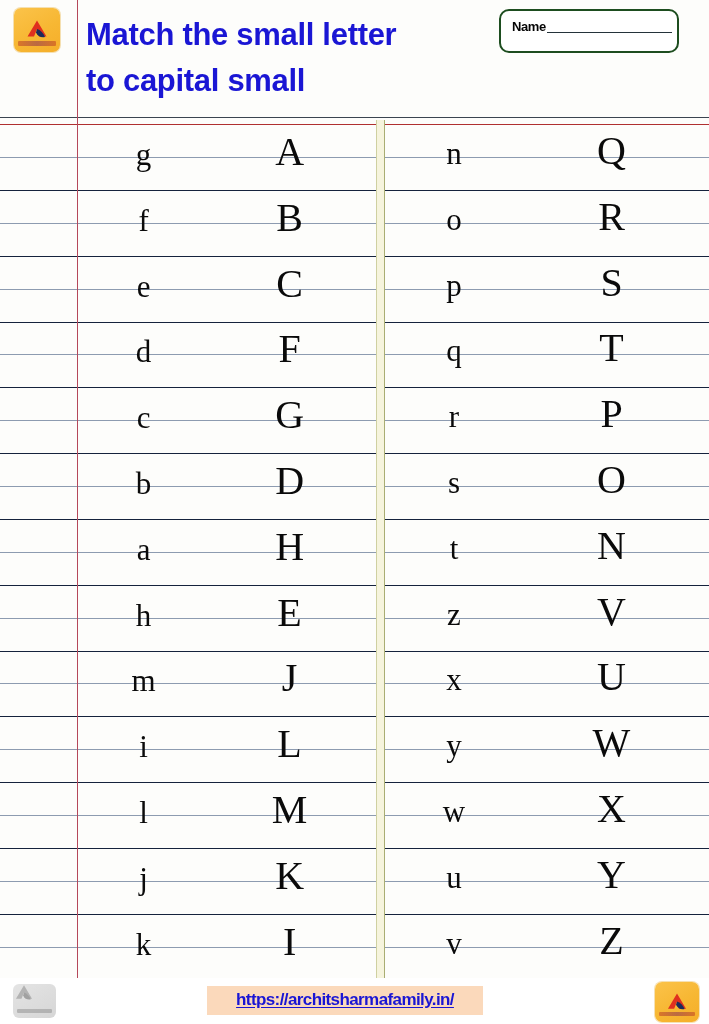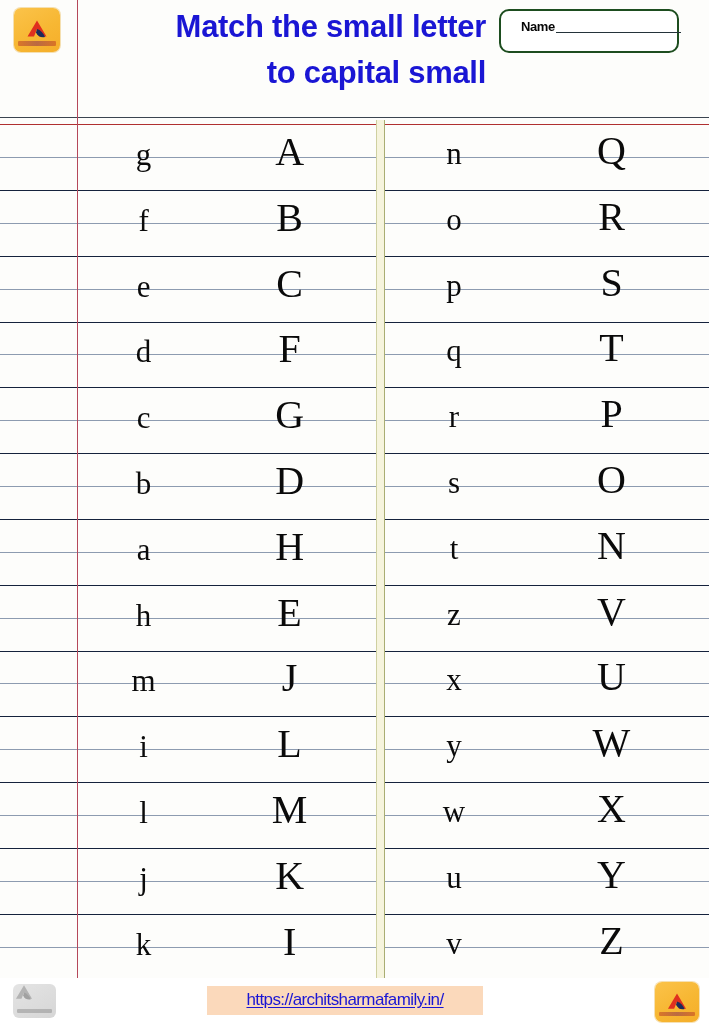--- a/index.html
+++ b/index.html
@@ -50,23 +50,23 @@
   }
   #logo-header {
     left: 14px; top: 8px;
     width: 46px; height: 44px;
   }
   #logo-header .mark { width: 26px; height: 20px; }
 
   #title-block {
     position: absolute;
     left: 86px;
-    top: 4px;
+    top: 12px;
     width: 400px;
-    text-align: right;
+    text-align: left;
   }
   .title-line {
     color: #1a16d4;
     font-weight: bold;
     font-size: 31px;
     line-height: 46px;
     letter-spacing: -0.3px;
     white-space: nowrap;
   }
 
@@ -76,21 +76,21 @@
     top: 9px;
     width: 180px;
     height: 44px;
     border: 2.6px solid #1d4d1f;
     border-radius: 10px;
     background: #ffffff;
     box-sizing: border-box;
   }
   #name-row {
     position: absolute;
-    left: 20px;
+    left: 11px;
     top: 9px;
     display: flex;
     align-items: flex-end;
     width: 160px;
   }
   #name-label {
     font-size: 13px;
     font-weight: bold;
     color: #050505;
     letter-spacing: -0.4px;
@@ -213,21 +213,21 @@
     position: absolute;
     left: 207px;
     top: 986px;
     width: 276px;
     text-align: center;
     background: #fbd9bb;
     padding: 4px 0 5px 0;
   }
   #site-link .url {
     color: #1a16d4;
-    font-weight: normal;
+    font-weight: bold;
     font-size: 17px;
     text-decoration: underline;
     text-underline-offset: 2px;
     letter-spacing: -0.6px;
     white-space: nowrap;
   }
 </style>
 </head>
 <body>
 

